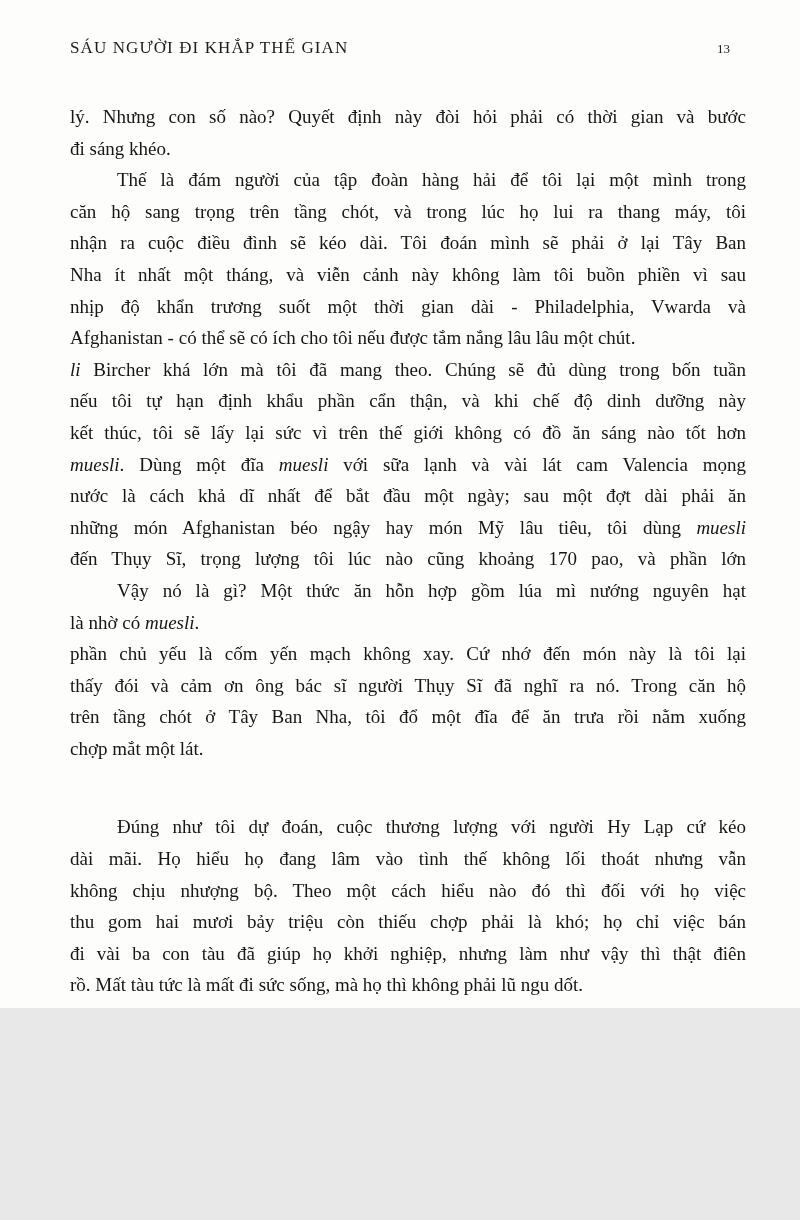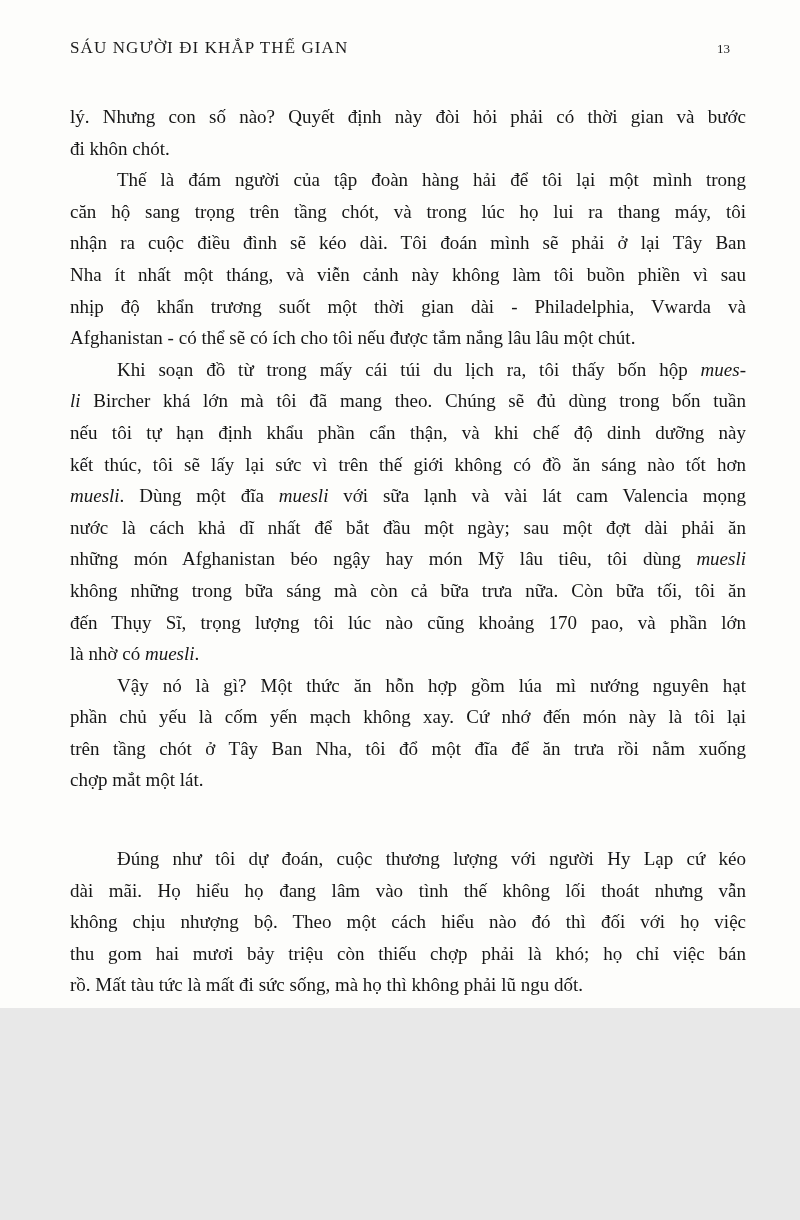--- a/index.html
+++ b/index.html
@@ -64,40 +64,40 @@
 <body>
 
 <div class="page">
   <header class="running-head">
     <span class="head-title">SÁU NGƯỜI ĐI KHẮP THẾ GIAN</span>
     <span class="head-page">13</span>
   </header>
 
   <main class="text-block">
       <div class="line just"><span>lý. Nhưng con số nào? Quyết định này đòi hỏi phải có thời gian và bước</span></div>
-      <div class="line"><span>đi khôn chót.</span></div>
+      <div class="line"><span>đi sáng khéo.</span></div>
       <div class="line just indent"><span>Thế là đám người của tập đoàn hàng hải để tôi lại một mình trong</span></div>
       <div class="line just"><span>căn hộ sang trọng trên tầng chót, và trong lúc họ lui ra thang máy, tôi</span></div>
       <div class="line just"><span>nhận ra cuộc điều đình sẽ kéo dài. Tôi đoán mình sẽ phải ở lại Tây Ban</span></div>
       <div class="line just"><span>Nha ít nhất một tháng, và viễn cảnh này không làm tôi buồn phiền vì sau</span></div>
       <div class="line just"><span>nhịp độ khẩn trương suốt một thời gian dài - Philadelphia, Vwarda và</span></div>
       <div class="line"><span>Afghanistan - có thể sẽ có ích cho tôi nếu được tắm nắng lâu lâu một chút.</span></div>
-      <div class="line just indent"><span>Khi soạn đồ từ trong mấy cái túi du lịch ra, tôi thấy bốn hộp </span><em>mues-</em></div>
       <div class="line just"><em>li</em><span> Bircher khá lớn mà tôi đã mang theo. Chúng sẽ đủ dùng trong bốn tuần</span></div>
       <div class="line just"><span>nếu tôi tự hạn định khẩu phần cẩn thận, và khi chế độ dinh dưỡng này</span></div>
       <div class="line just"><span>kết thúc, tôi sẽ lấy lại sức vì trên thế giới không có đồ ăn sáng nào tốt hơn</span></div>
       <div class="line just"><em>muesli</em><span>. Dùng một đĩa </span><em>muesli</em><span> với sữa lạnh và vài lát cam Valencia mọng</span></div>
       <div class="line just"><span>nước là cách khả dĩ nhất để bắt đầu một ngày; sau một đợt dài phải ăn</span></div>
       <div class="line just"><span>những món Afghanistan béo ngậy hay món Mỹ lâu tiêu, tôi dùng </span><em>muesli</em></div>
-      <div class="line just"><span>không những trong bữa sáng mà còn cả bữa trưa nữa. Còn bữa tối, tôi ăn</span></div>
       <div class="line just"><span>đến Thụy Sĩ, trọng lượng tôi lúc nào cũng khoảng 170 pao, và phần lớn</span></div>
+      <div class="line just indent"><span>Vậy nó là gì? Một thức ăn hỗn hợp gồm lúa mì nướng nguyên hạt</span></div>
       <div class="line"><span>là nhờ có </span><em>muesli</em><span>.</span></div>
-      <div class="line just indent"><span>Vậy nó là gì? Một thức ăn hỗn hợp gồm lúa mì nướng nguyên hạt</span></div>
       <div class="line just"><span>phần chủ yếu là cốm yến mạch không xay. Cứ nhớ đến món này là tôi lại</span></div>
+      <div class="line just"><span>thấy đói và cảm ơn ông bác sĩ người Thụy Sĩ đã nghĩ ra nó. Trong căn hộ</span></div>
       <div class="line just"><span>trên tầng chót ở Tây Ban Nha, tôi đổ một đĩa để ăn trưa rồi nằm xuống</span></div>
       <div class="line"><span>chợp mắt một lát.</span></div>
       <div class="line just indent gap"><span>Đúng như tôi dự đoán, cuộc thương lượng với người Hy Lạp cứ kéo</span></div>
       <div class="line just"><span>dài mãi. Họ hiểu họ đang lâm vào tình thế không lối thoát nhưng vẫn</span></div>
       <div class="line just"><span>không chịu nhượng bộ. Theo một cách hiểu nào đó thì đối với họ việc</span></div>
       <div class="line just"><span>thu gom hai mươi bảy triệu còn thiếu chợp phải là khó; họ chỉ việc bán</span></div>
+      <div class="line just"><span>đi vài ba con tàu đã giúp họ khởi nghiệp, nhưng làm như vậy thì thật điên</span></div>
       <div class="line"><span>rồ. Mất tàu tức là mất đi sức sống, mà họ thì không phải lũ ngu dốt.</span></div>
     </main>
 </div>
 
 </body></html>

